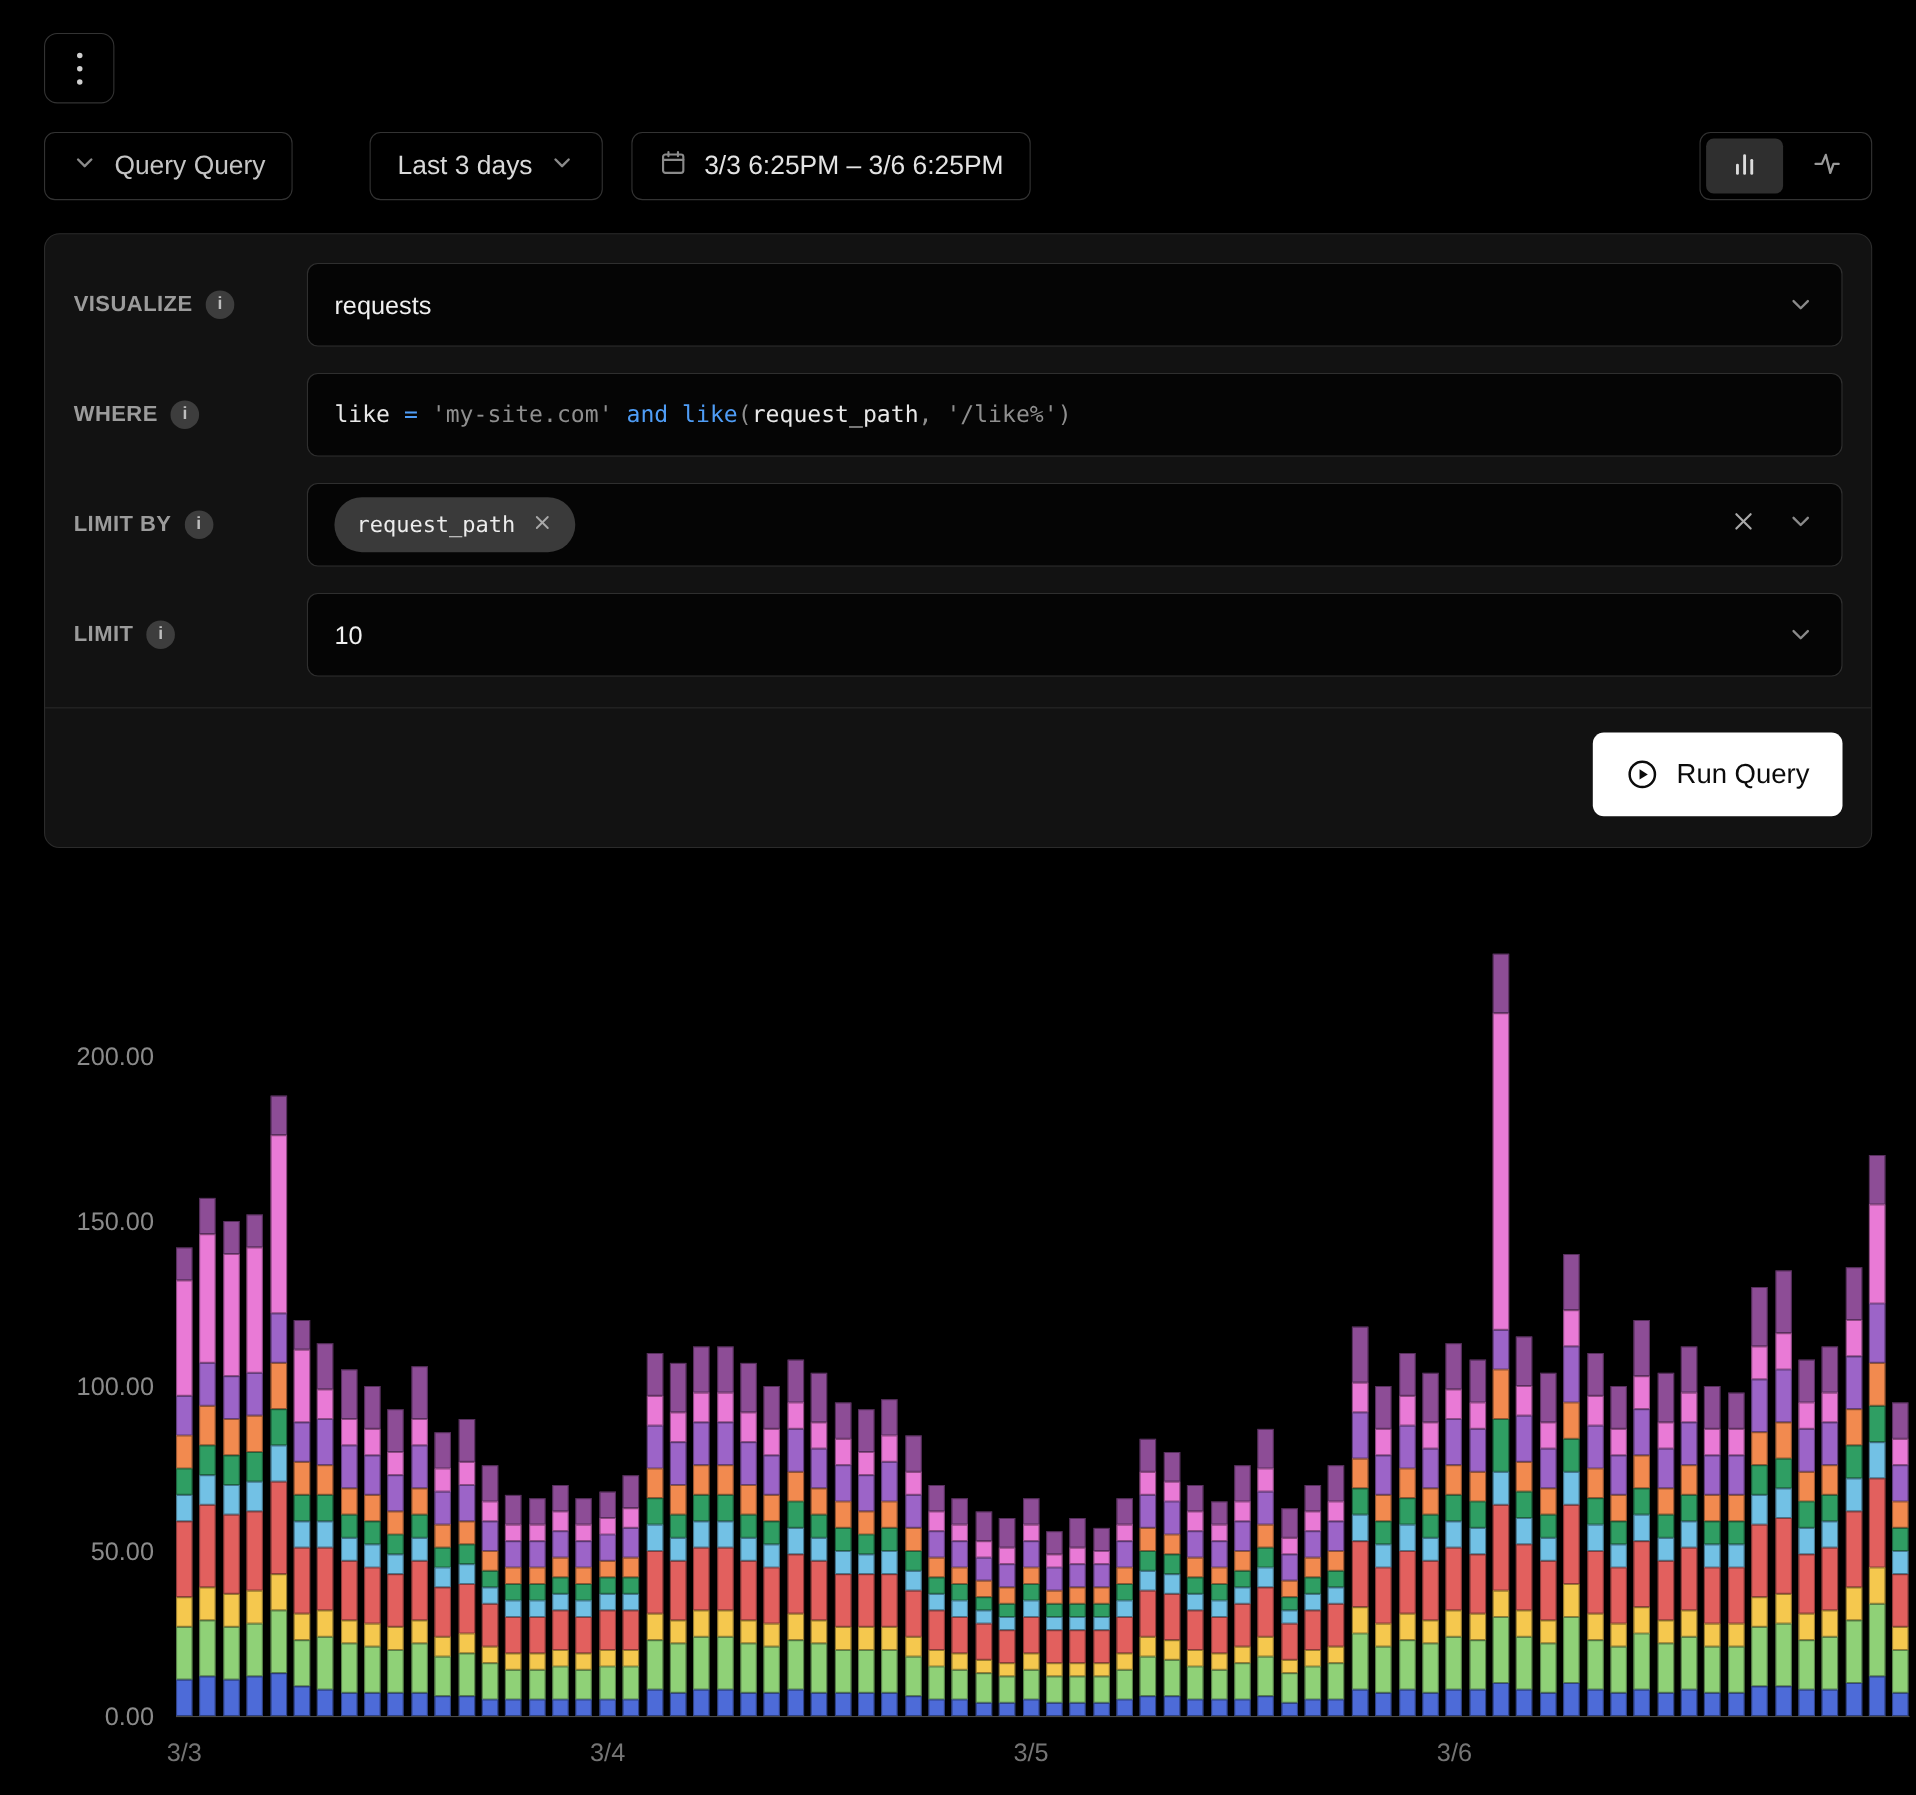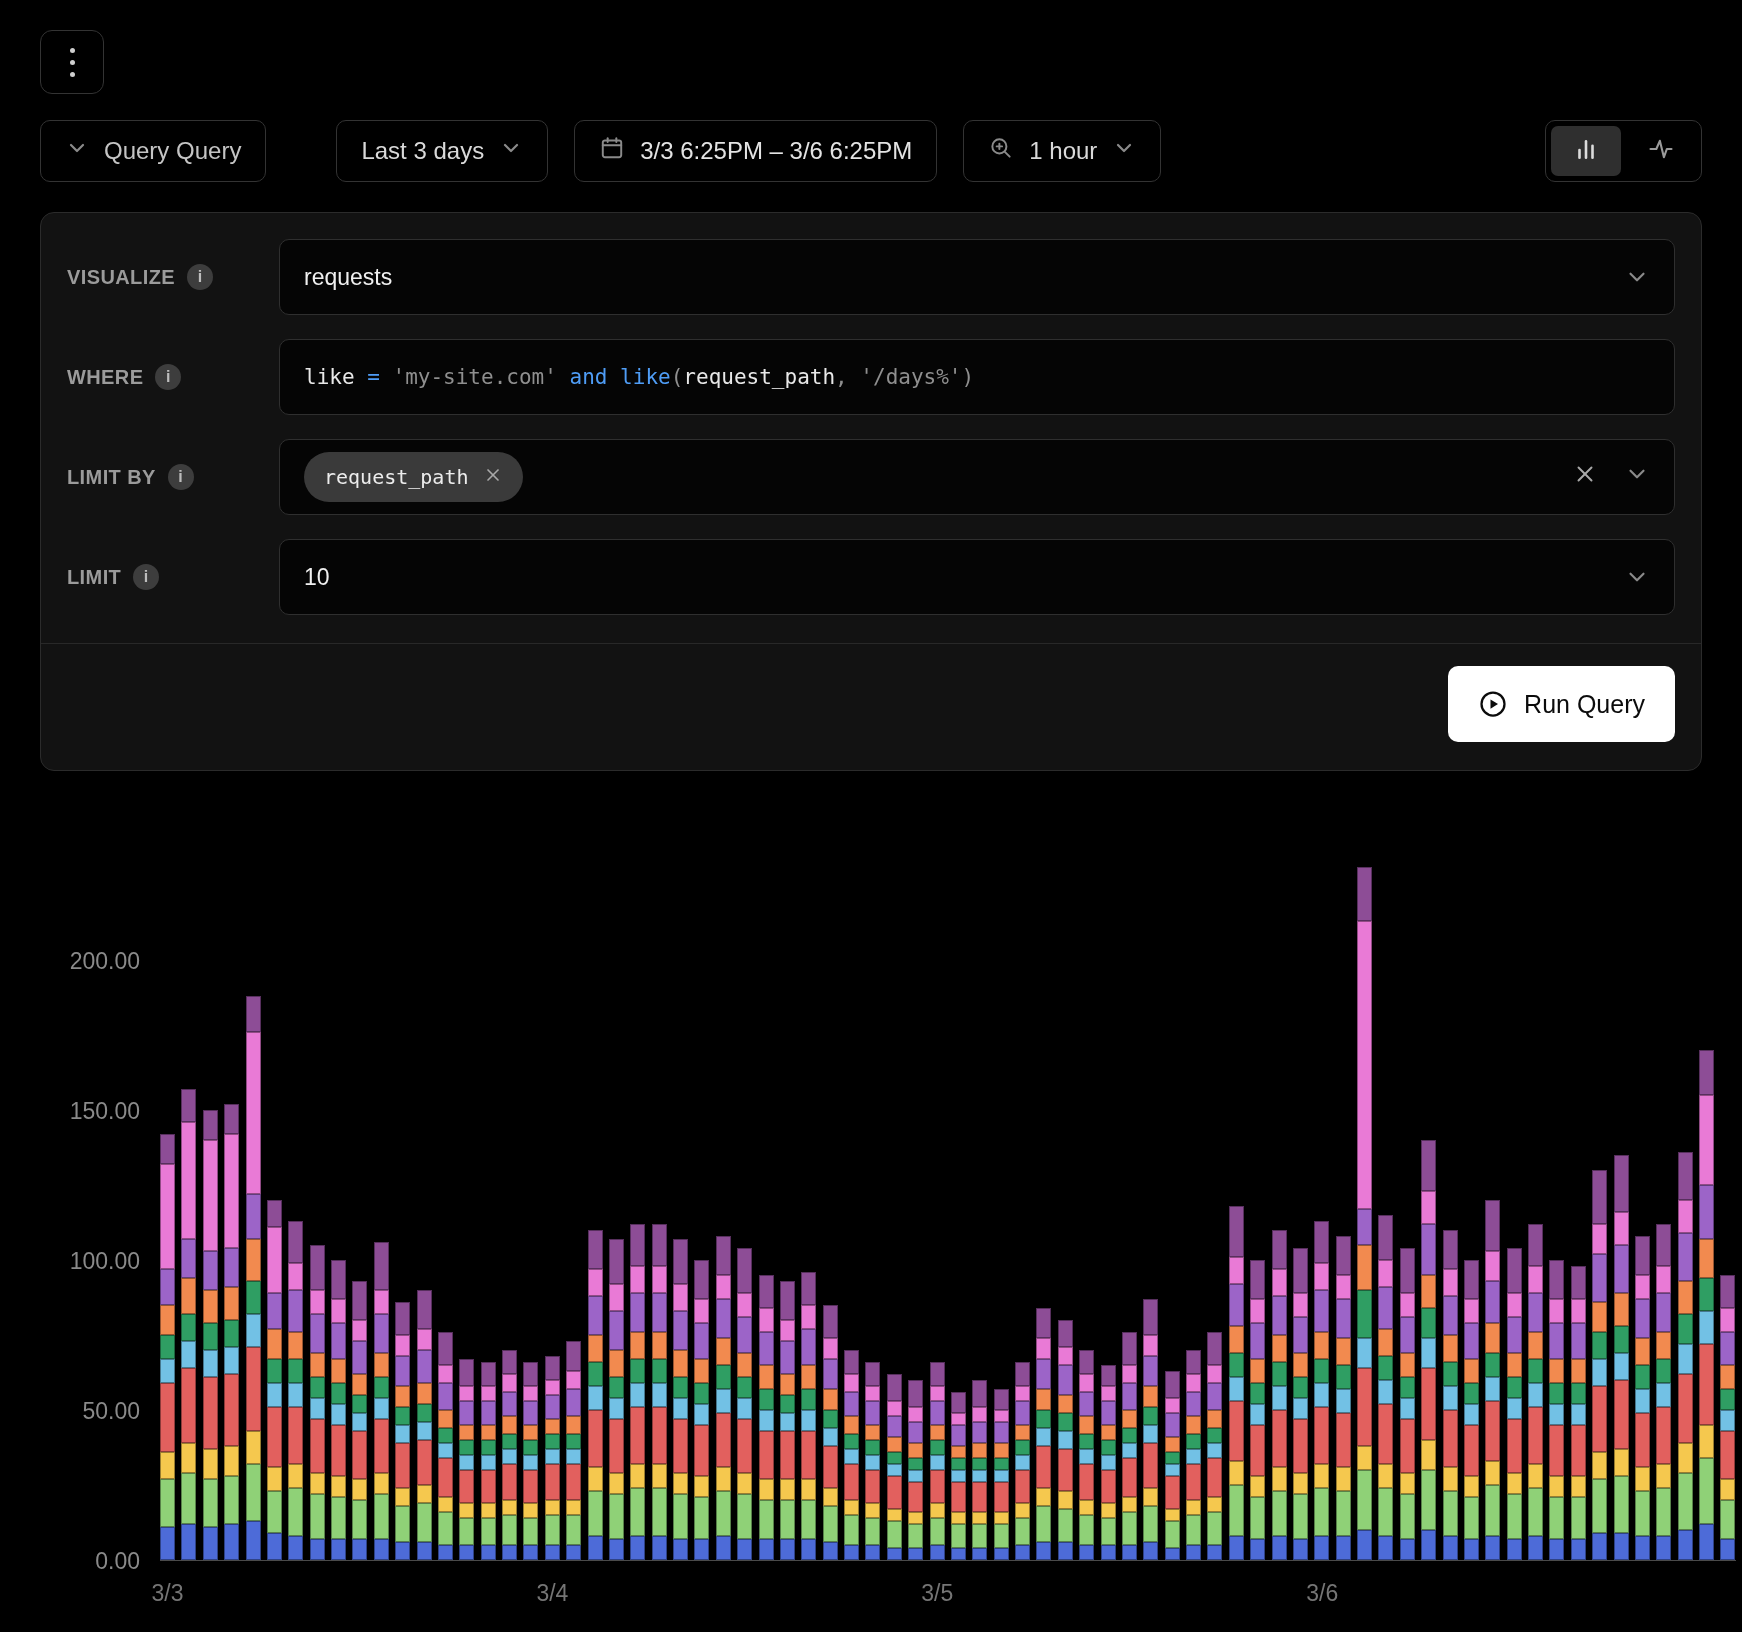--- a/index.html
+++ b/index.html
@@ -94,36 +94,20 @@
     <span class="chev">
       <svg width="26" height="26" viewBox="0 0 24 24" fill="none" stroke="currentColor" stroke-width="1.8" stroke-linecap="round">
           <rect x="3.5" y="5" width="17" height="15.5" rx="2"></rect>
           <line x1="8" y1="3" x2="8" y2="6.5"></line>
           <line x1="16" y1="3" x2="16" y2="6.5"></line>
           <line x1="3.5" y1="9.5" x2="20.5" y2="9.5"></line>
         </svg>
     </span>
     <span>3/3 6:25PM – 3/6 6:25PM</span>
   </button>
-  <button class="tbtn" id="granularity-btn">
-    <span class="chev">
-      <svg width="26" height="26" viewBox="0 0 24 24" fill="none" stroke="currentColor" stroke-width="1.8" stroke-linecap="round">
-          <circle cx="10.5" cy="10.5" r="6.5"></circle>
-          <line x1="15.3" y1="15.3" x2="20" y2="20"></line>
-          <line x1="10.5" y1="8" x2="10.5" y2="13"></line>
-          <line x1="8" y1="10.5" x2="13" y2="10.5"></line>
-        </svg>
-    </span>
-    <span>1 hour</span>
-    <span class="chev">
-      <svg width="24" height="24" viewBox="0 0 24 24" fill="none" stroke="currentColor" stroke-width="2.2" stroke-linecap="round" stroke-linejoin="round">
-          <polyline points="6 9 12 15 18 9"></polyline>
-        </svg>
-    </span>
-  </button>
   <div class="toggle">
     <div class="tseg active">
       <span>
         <svg width="26" height="26" viewBox="0 0 24 24" fill="none" stroke="currentColor" stroke-width="2.4" stroke-linecap="round">
             <line x1="6" y1="20" x2="6" y2="13"></line>
             <line x1="12" y1="20" x2="12" y2="5"></line>
             <line x1="18" y1="20" x2="18" y2="9"></line>
           </svg>
       </span>
     </div>
@@ -153,21 +137,21 @@
       </span>
     </div>
   </div>
 
   <div class="prow">
     <div class="plabel">
       <span>WHERE</span>
       <span class="info">i</span>
     </div>
     <div class="field">
-      <span class="code"><span class="tok-p">like </span><span class="tok-k">= </span><span class="tok-s">'my-site.com' </span><span class="tok-k">and </span><span class="tok-k">like</span><span class="tok-s">(</span><span class="tok-p">request_path</span><span class="tok-s">, </span><span class="tok-s">'/days%'</span><span class="tok-s">)</span></span>
+      <span class="code"><span class="tok-p">like </span><span class="tok-k">= </span><span class="tok-s">'my-site.com' </span><span class="tok-k">and </span><span class="tok-k">like</span><span class="tok-s">(</span><span class="tok-p">request_path</span><span class="tok-s">, </span><span class="tok-s">'/like%'</span><span class="tok-s">)</span></span>
     </div>
   </div>
 
   <div class="prow">
     <div class="plabel">
       <span>LIMIT BY</span>
       <span class="info">i</span>
     </div>
     <div class="field">
       <span class="chip">

